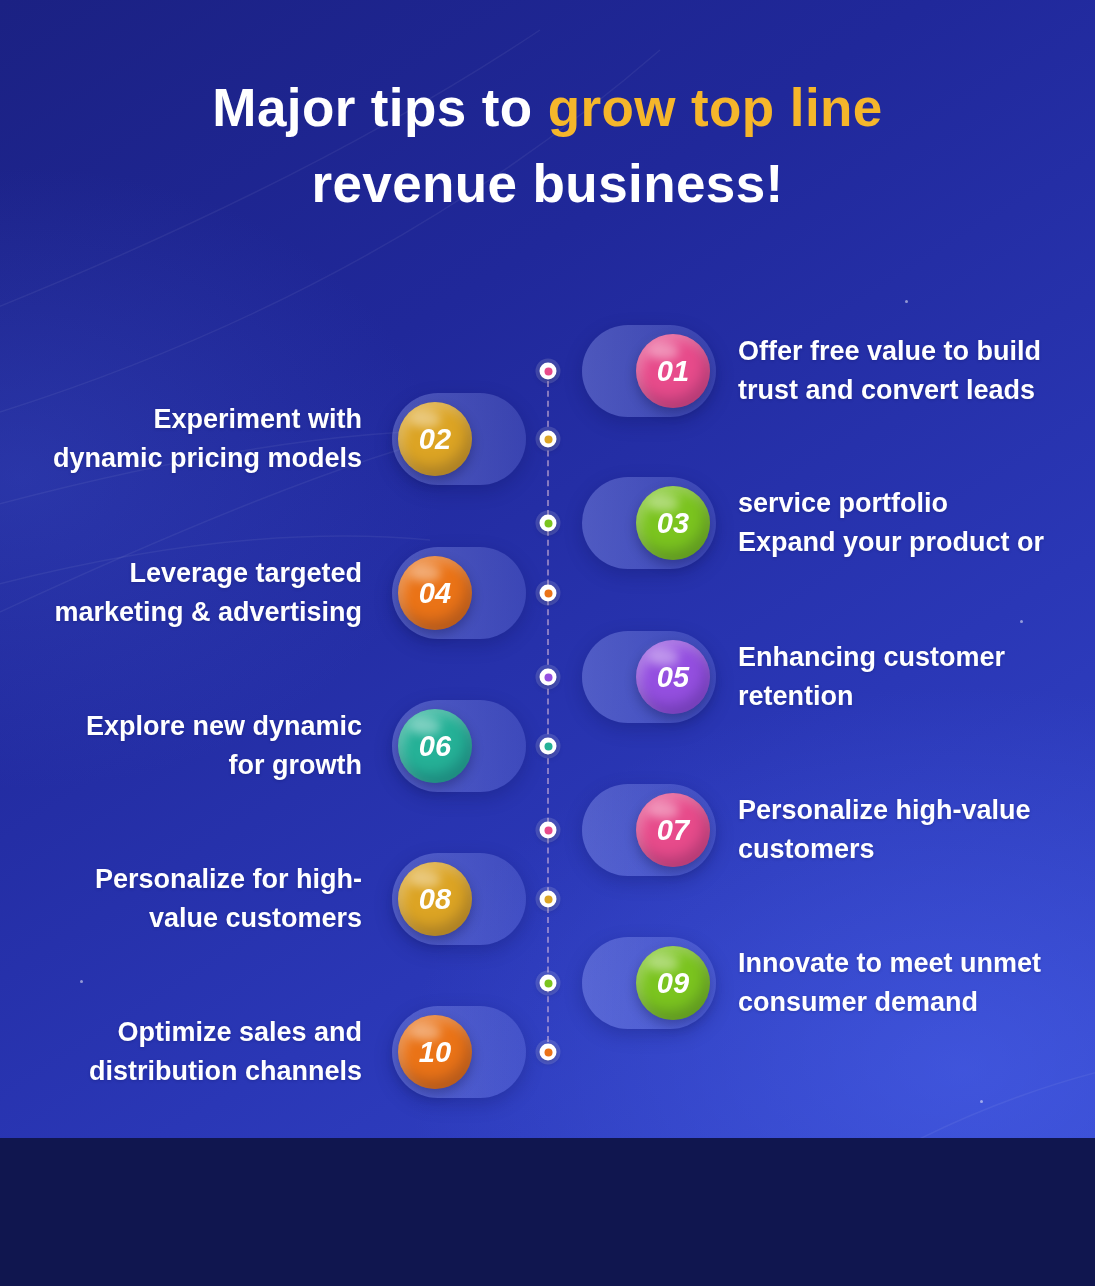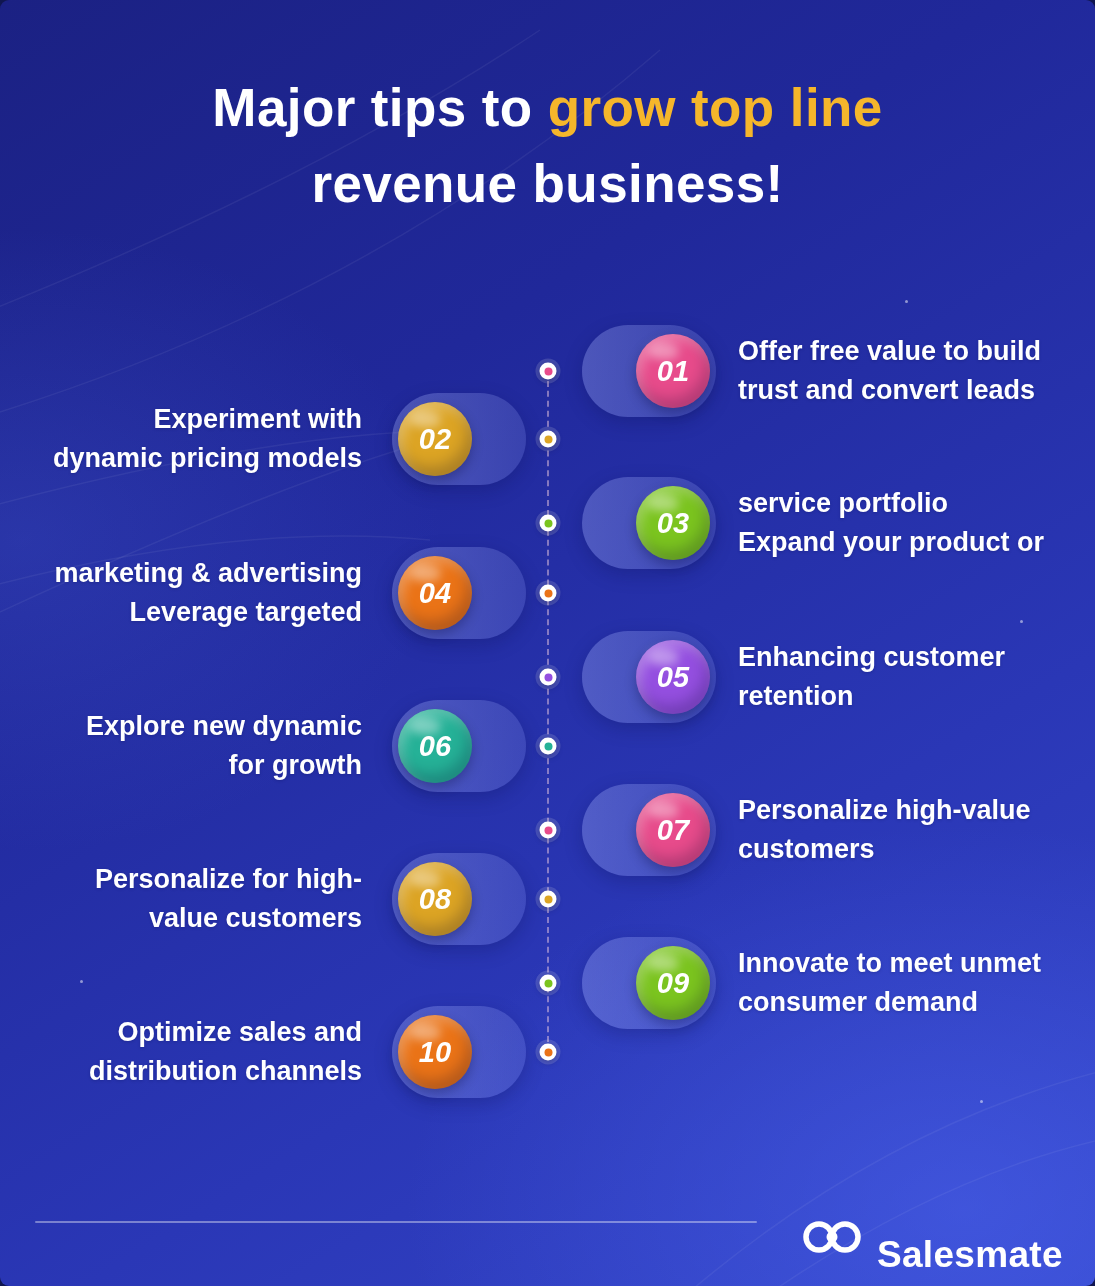--- a/index.html
+++ b/index.html
@@ -1,23 +1,22 @@
 <!DOCTYPE html>
 <html><head>
 <meta charset="utf-8">
 <style>
   html,body { margin:0; padding:0; background:#10164f; }
   .stage {
-    position:relative; width:1095px; height:1286px; overflow:hidden;
+    position:relative; width:1095px; height:1138px; overflow:hidden;
     font-family:"Liberation Sans", sans-serif; color:#ffffff;
     background:
       radial-gradient(900px 620px at 88% 94%, rgba(86,114,255,0.38), rgba(86,114,255,0) 62%),
       radial-gradient(700px 520px at 2% 42%, rgba(70,92,215,0.28), rgba(70,92,215,0) 60%),
       linear-gradient(148deg, #1b2183 0%, #20289a 32%, #2a37b6 68%, #3446cb 100%);
-    border-radius: 9px;
   }
   .deco { position:absolute; left:0; top:0; pointer-events:none; }
 
   .title {
     position:absolute; top:70px; left:0; width:100%;
     text-align:center; font-size:53px; font-weight:800;
     line-height:76px; letter-spacing:0.4px;
   }
   .title .hl { font-weight:800; }
   .title-line { display:block; }
@@ -144,22 +143,22 @@
 
   <div class="tdot" style="top:593px;">
       <div class="tdot-core" style="background-color: rgb(234, 115, 23);"></div>
     </div>
   <div class="halo left" style="left:392px; top:547px;">
     <div class="circle" style="background-color: rgb(234, 115, 23); align-items: center;">
         <span>04</span>
       </div>
   </div>
   <div class="itext left" style="top:554px;">
+    <div>Leverage targeted</div>
     <div>marketing &amp; advertising</div>
-    <div>Leverage targeted</div>
   </div>
 
   <div class="tdot" style="top:677px;">
       <div class="tdot-core" style="background-color: rgb(148, 79, 224);"></div>
     </div>
   <div class="halo right" style="left:582px; top:631px;">
     <div class="circle" style="background-color: rgb(148, 79, 224);">
         <span>05</span>
       </div>
   </div>

